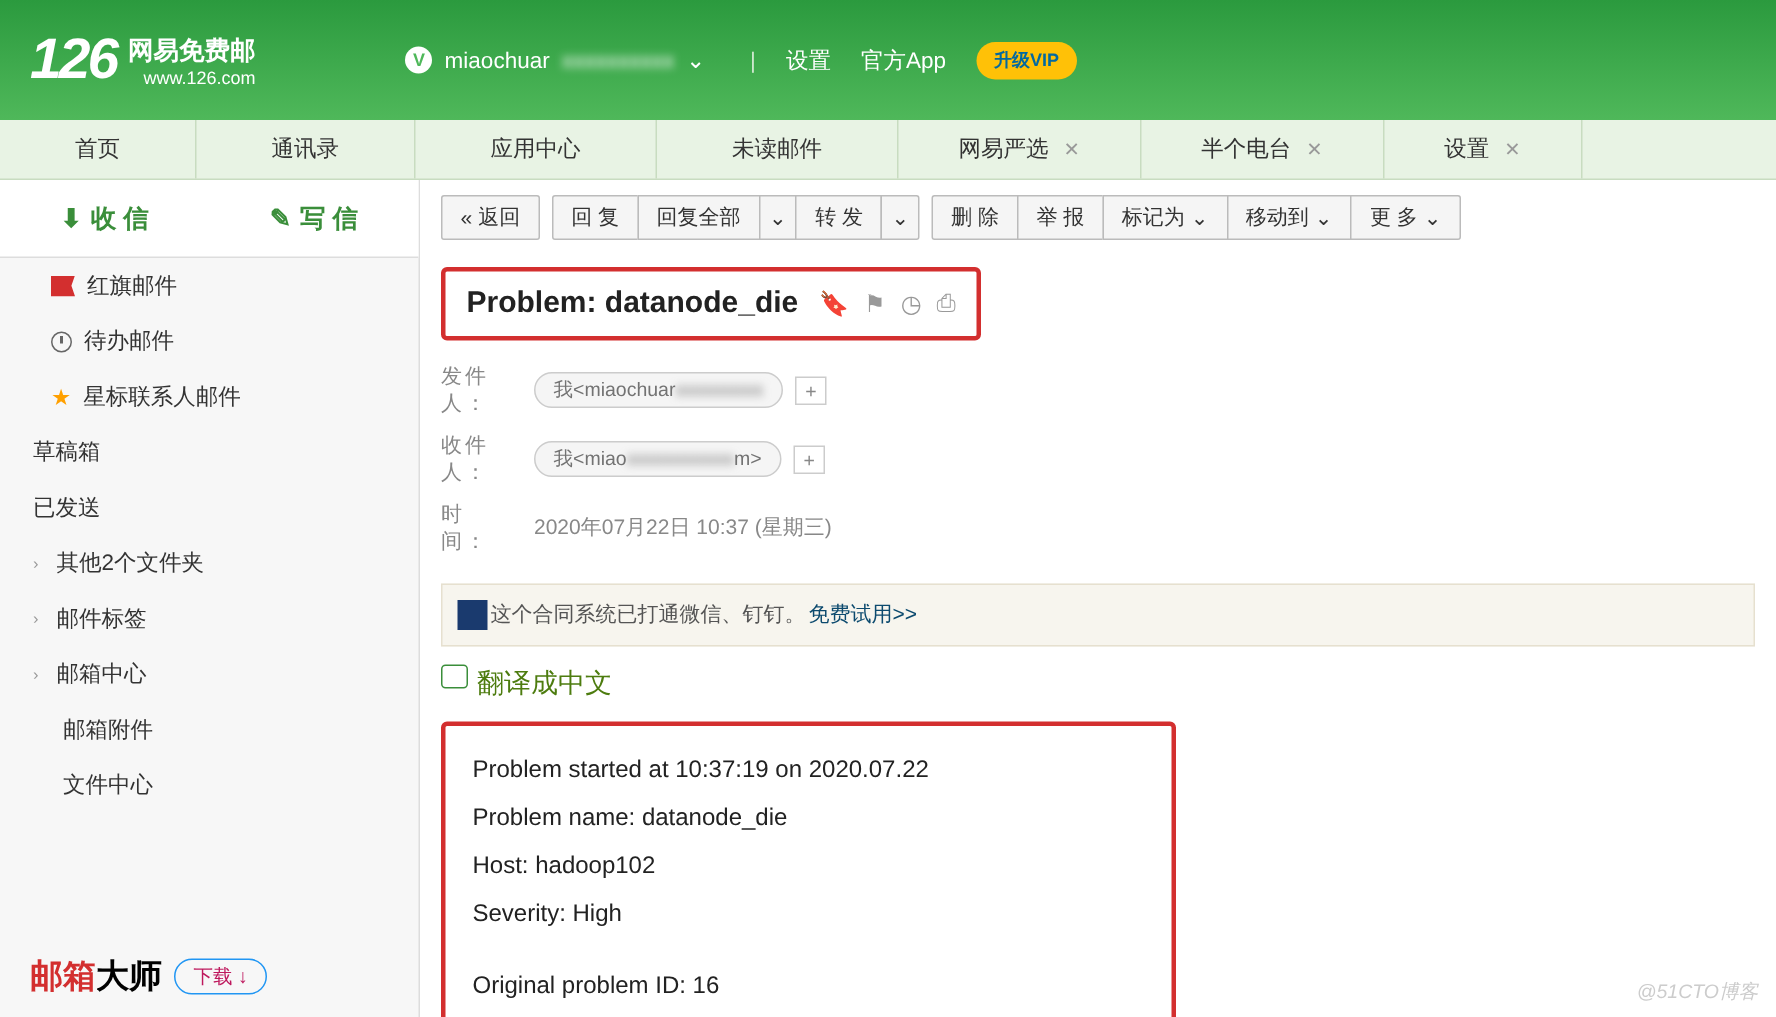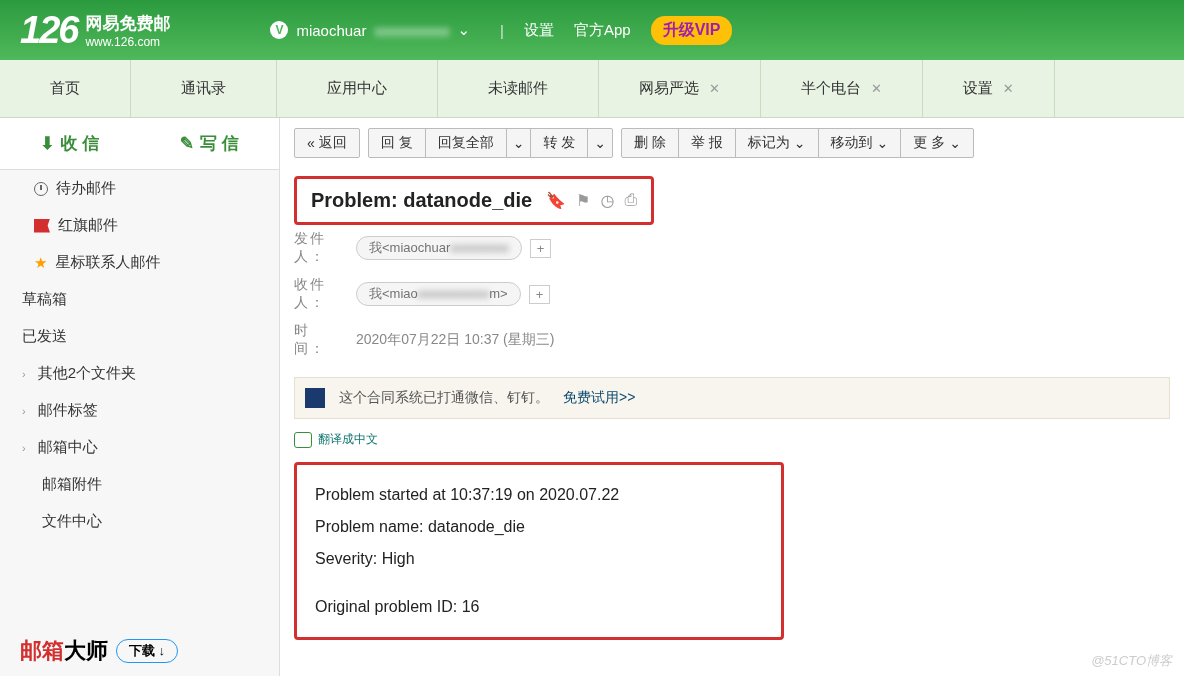--- a/index.html
+++ b/index.html
@@ -1,73 +1,73 @@
 <!DOCTYPE html>
 <html><head>
 <meta charset="utf-8">
 <style>
 * { margin: 0; padding: 0; box-sizing: border-box; font-family: "Microsoft YaHei", Arial, sans-serif; }
 body { width: 1184px; height: 678px; background: #fff; overflow: hidden; position: relative; }
 
-.header { height: 60px; background: linear-gradient(to bottom, #2b9a3e, #4fb85a); display: flex; align-items: center; padding: 0 20px; color: #fff; }
+.header { height: 80px; background: linear-gradient(to bottom, #2b9a3e, #4fb85a); display: flex; align-items: center; padding: 0 20px; color: #fff; text-align: right; }
 .logo { font-size: 38px; font-weight: bold; font-style: italic; letter-spacing: -2px; }
 .logo-sub { margin-left: 8px; font-size: 13px; }
 .logo-sub .cn { font-size: 17px; font-weight: bold; }
 .logo-sub .url { font-size: 12px; }
 .user-info { margin-left: 100px; display: flex; align-items: center; gap: 8px; font-size: 15px; }
 .v-badge { width: 18px; height: 18px; border-radius: 50%; background: #fff; color: #4fb85a; font-size: 12px; font-weight: bold; display: flex; align-items: center; justify-content: center; }
 .header-links { margin-left: 30px; display: flex; align-items: center; gap: 20px; font-size: 15px; }
-.vip-btn { background: #ffc107; color: #a21caf; padding: 4px 12px; border-radius: 14px; font-size: 16px; font-weight: bold; }
-
-.tabs { height: 58px; background: #e8f3e4; display: flex; border-bottom: 1px solid #c8dcc0; }
+.vip-btn { background: #ffc107; color: #0369a1; padding: 4px 12px; border-radius: 14px; font-size: 12px; font-weight: bold; }
+
+.tabs { height: 40px; background: #e8f3e4; display: flex; border-bottom: 1px solid #c8dcc0; }
 .tab { flex: 0 0 auto; padding: 0 40px; display: flex; align-items: center; justify-content: center; font-size: 15px; color: #333; border-right: 1px solid #c8dcc0; cursor: pointer; position: relative; }
 .tab.wide { padding: 0 50px; }
 .tab .close { margin-left: 10px; color: #999; font-size: 13px; }
 
 .main { display: flex; height: calc(100% - 120px); }
 .sidebar { width: 280px; border-right: 1px solid #ddd; background: #f7f7f7; }
 .sidebar-top { height: 52px; display: flex; align-items: center; border-bottom: 1px solid #ddd; background: #fff; }
 .sb-btn { flex: 1; text-align: center; font-size: 17px; color: #3a8e3a; font-weight: bold; cursor: pointer; display: flex; align-items: center; justify-content: center; gap: 6px; }
 .nav-item { padding: 9px 22px; font-size: 15px; color: #333; cursor: pointer; display: flex; align-items: center; gap: 8px; }
 .nav-item.sub { padding-left: 34px; }
 .flag-red { width: 16px; height: 14px; background: #d32f2f; clip-path: polygon(0 0, 100% 0, 85% 50%, 100% 100%, 0 100%); }
 .clock-ic { width: 14px; height: 14px; border: 1.5px solid #666; border-radius: 50%; position: relative; }
 .clock-ic::after { content: ''; position: absolute; top: 2px; left: 5px; width: 1.5px; height: 5px; background: #666; }
 .star-ic { color: #ffa000; font-size: 15px; }
 .chev { color: #999; font-size: 11px; margin-right: 4px; }
 .master-ad { position: absolute; bottom: 12px; left: 20px; display: flex; align-items: center; gap: 8px; }
 .master-txt { font-size: 22px; font-weight: bold; }
 .master-txt .r { color: #d32f2f; }
-.dl-btn { border: 1px solid #2196f3; color: #000000; padding: 2px 12px; border-radius: 12px; font-size: 13px; font-weight: bold; }
+.dl-btn { border: 1px solid #2196f3; color: #be185d; padding: 2px 12px; border-radius: 12px; font-size: 13px; }
 
 .content { flex: 1; padding: 10px 14px; position: relative; }
 .toolbar { display: flex; gap: 8px; align-items: center; flex-wrap: wrap; }
 .tb-btn { border: 1px solid #bbb; background: #f5f5f5; padding: 5px 12px; font-size: 14px; color: #333; cursor: pointer; display: flex; align-items: center; gap: 4px; border-radius: 2px; }
 .tb-group { display: flex; }
 .tb-group .tb-btn { border-radius: 0; margin-left: -1px; }
 .tb-group .tb-btn:first-child { border-radius: 2px 0 0 2px; margin-left: 0; }
 .tb-group .tb-btn:last-child { border-radius: 0 2px 2px 0; }
 .tb-dd { padding: 5px 6px; }
 
 .subject-box { margin-top: 18px; border: 3px solid #d32f2f; border-radius: 4px; padding: 10px 14px; display: inline-flex; align-items: center; gap: 14px; }
 .subject { font-size: 20px; font-weight: bold; color: #222; }
 .sub-icons { display: flex; gap: 10px; color: #999; font-size: 16px; }
 
-.meta { font-size: 14px; color: #888; }
+.meta { margin-top: 10px; font-size: 14px; color: #888; }
 .meta-row { display: flex; align-items: center; gap: 8px; padding: 5px 0; }
 .meta-label { letter-spacing: 2px; width: 54px; }
 .chip { border: 1px solid #ccc; background: #f5f5f5; border-radius: 12px; padding: 2px 12px; font-size: 13px; color: #737373; }
 .plus { border: 1px solid #ccc; padding: 1px 6px; font-size: 13px; color: #888; cursor: pointer; }
 .blurred { filter: blur(3px); display: inline-block; }
 
-.promo { margin-top: 14px; background: #f7f5ee; border: 1px solid #e6e0cf; padding: 10px; font-size: 14px; color: #555; display: flex; align-items: center; gap: 14px; }
+.promo { margin-top: 14px; background: #f7f5ee; border: 1px solid #e6e0cf; padding: 10px; font-size: 14px; color: #555; display: flex; align-items: center; gap: 2px; }
 .promo-ic { width: 20px; height: 20px; background: #1a3a6e; }
 .promo a { color: #0c4a6e; text-decoration: none; }
 
-.translate { margin-top: 12px; color: #0f766e; font-size: 12px; display: flex; align-items: flex-end; gap: 6px; cursor: pointer; }
+.translate { margin-top: 12px; color: #4d7c0f; font-size: 18px; display: flex; align-items: flex-start; gap: 6px; cursor: pointer; }
 .trans-ic { width: 18px; height: 16px; border: 1.5px solid #3a8e3a; border-radius: 3px; position: relative; }
 
 .body-box { margin-top: 14px; border: 3px solid #d32f2f; border-radius: 4px; padding: 14px 18px; font-family: "Courier New", monospace; font-size: 16px; color: #222; line-height: 2; width: 490px; }
 
 .watermark { position: absolute; bottom: 8px; right: 12px; color: #ccc; font-size: 13px; font-style: italic; }
 </style>
 </head>
 <body>
 
 <div class="header">
@@ -123,26 +123,26 @@
       <div class="sb-btn">
           <span>⬇</span>
           <span>收 信</span>
         </div>
       <div class="sb-btn">
           <span>✎</span>
           <span>写 信</span>
         </div>
     </div>
     <div class="nav-item sub">
+        <span class="flag-red"></span>
+        <span>红旗邮件</span>
+      </div>
+    <div class="nav-item sub">
         <span class="clock-ic"></span>
         <span>待办邮件</span>
-      </div>
-    <div class="nav-item sub">
-        <span class="flag-red"></span>
-        <span>红旗邮件</span>
       </div>
     <div class="nav-item sub">
         <span class="star-ic">★</span>
         <span>星标联系人邮件</span>
       </div>
     <div class="nav-item">
         <span>草稿箱</span>
       </div>
     <div class="nav-item">
         <span>已发送</span>
@@ -242,20 +242,21 @@
     </div>
 
     <div class="translate">
       <span class="trans-ic"></span>
       <span>翻译成中文</span>
     </div>
 
     <div class="body-box">
       <div>Problem started at 10:37:19 on 2020.07.22</div>
       <div>Problem name: datanode_die</div>
+      <div>Host: hadoop102</div>
       <div>Severity: High</div>
       <div style="height:16px"></div>
       <div>Original problem ID: 16</div>
     </div>
   </div>
 </div>
 
 <div class="watermark">@51CTO博客</div>
 
 </body></html>

